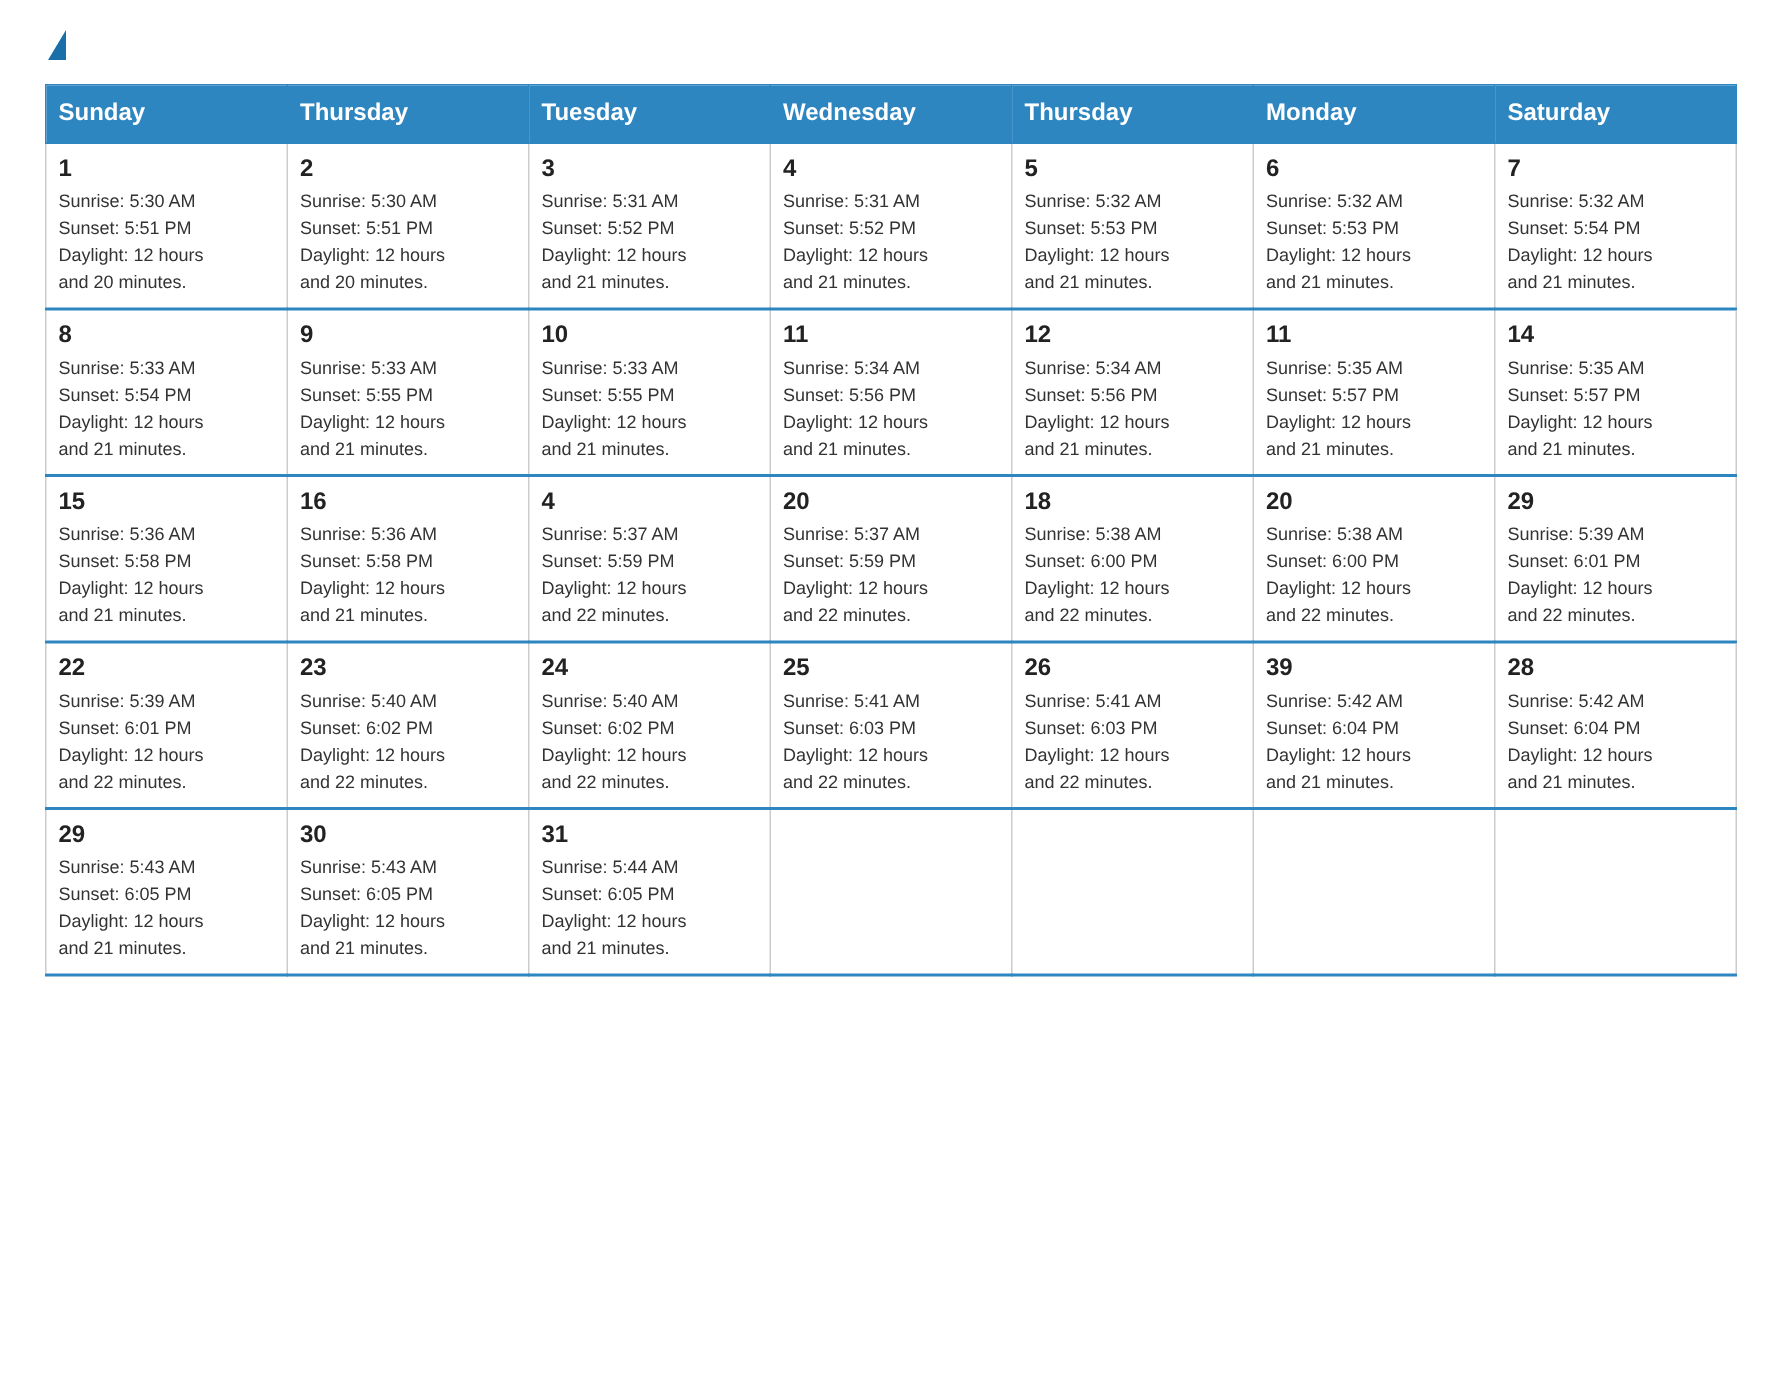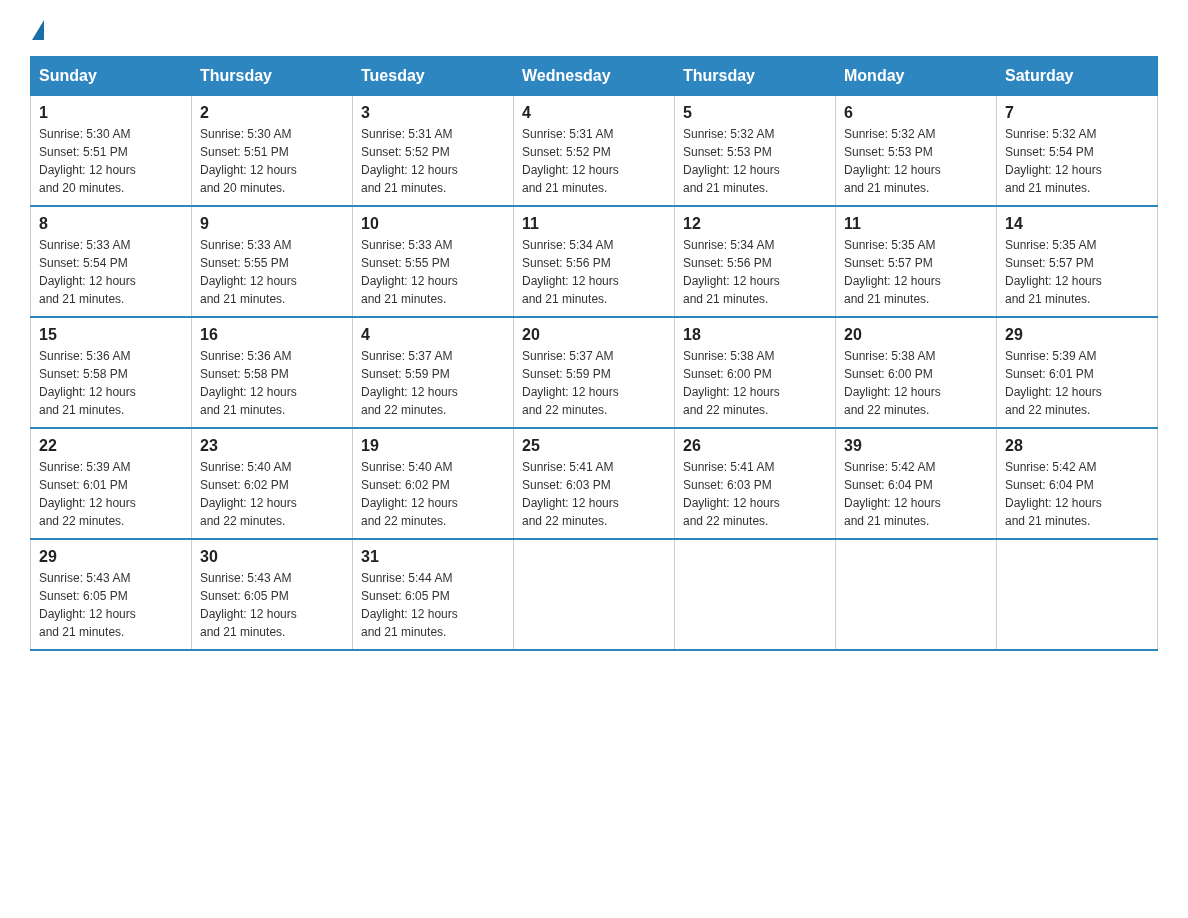--- a/index.html
+++ b/index.html
@@ -220,21 +220,21 @@
       <tr>
         <td>
           <span class="day-num">22</span>
           <div class="day-info">Sunrise: 5:39 AM<br>Sunset: 6:01 PM<br>Daylight: 12 hours<br>and 22 minutes.</div>
         </td>
         <td>
           <span class="day-num">23</span>
           <div class="day-info">Sunrise: 5:40 AM<br>Sunset: 6:02 PM<br>Daylight: 12 hours<br>and 22 minutes.</div>
         </td>
         <td>
-          <span class="day-num">19</span>
+          <span class="day-num">24</span>
           <div class="day-info">Sunrise: 5:40 AM<br>Sunset: 6:02 PM<br>Daylight: 12 hours<br>and 22 minutes.</div>
         </td>
         <td>
           <span class="day-num">25</span>
           <div class="day-info">Sunrise: 5:41 AM<br>Sunset: 6:03 PM<br>Daylight: 12 hours<br>and 22 minutes.</div>
         </td>
         <td>
           <span class="day-num">26</span>
           <div class="day-info">Sunrise: 5:41 AM<br>Sunset: 6:03 PM<br>Daylight: 12 hours<br>and 22 minutes.</div>
         </td>

